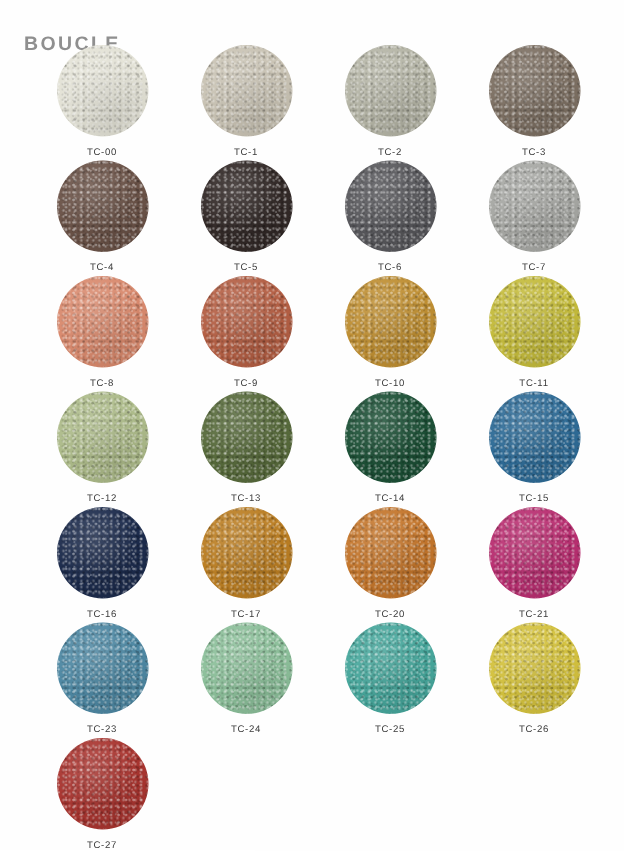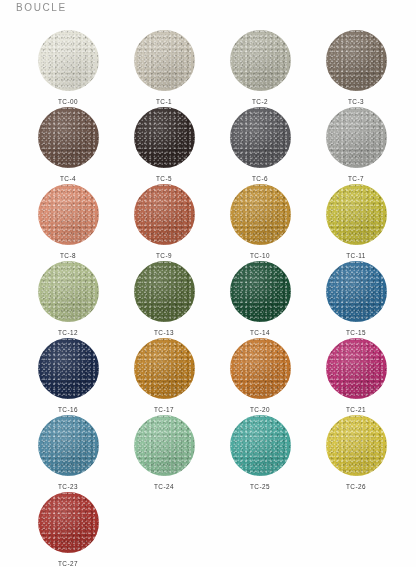--- a/index.html
+++ b/index.html
@@ -17,26 +17,26 @@
 
   #page {
     width: 416px;
     height: 567px;
     position: relative;
     background: #fefefe;
   }
 
   #header-title {
     position: absolute;
-    top: 2px;
+    top: 21px;
     left: 16px;
-    font-size: 10px;
+    font-size: 13px;
     letter-spacing: 1.6px;
     color: #8f8f8f;
-    font-weight: 400;
+    font-weight: 700;
     text-transform: uppercase;
     white-space: nowrap;
   }
 
   #swatch-grid {
     position: absolute;
     top: 30px;
     left: 20px;
     width: 384px;
     display: grid;

